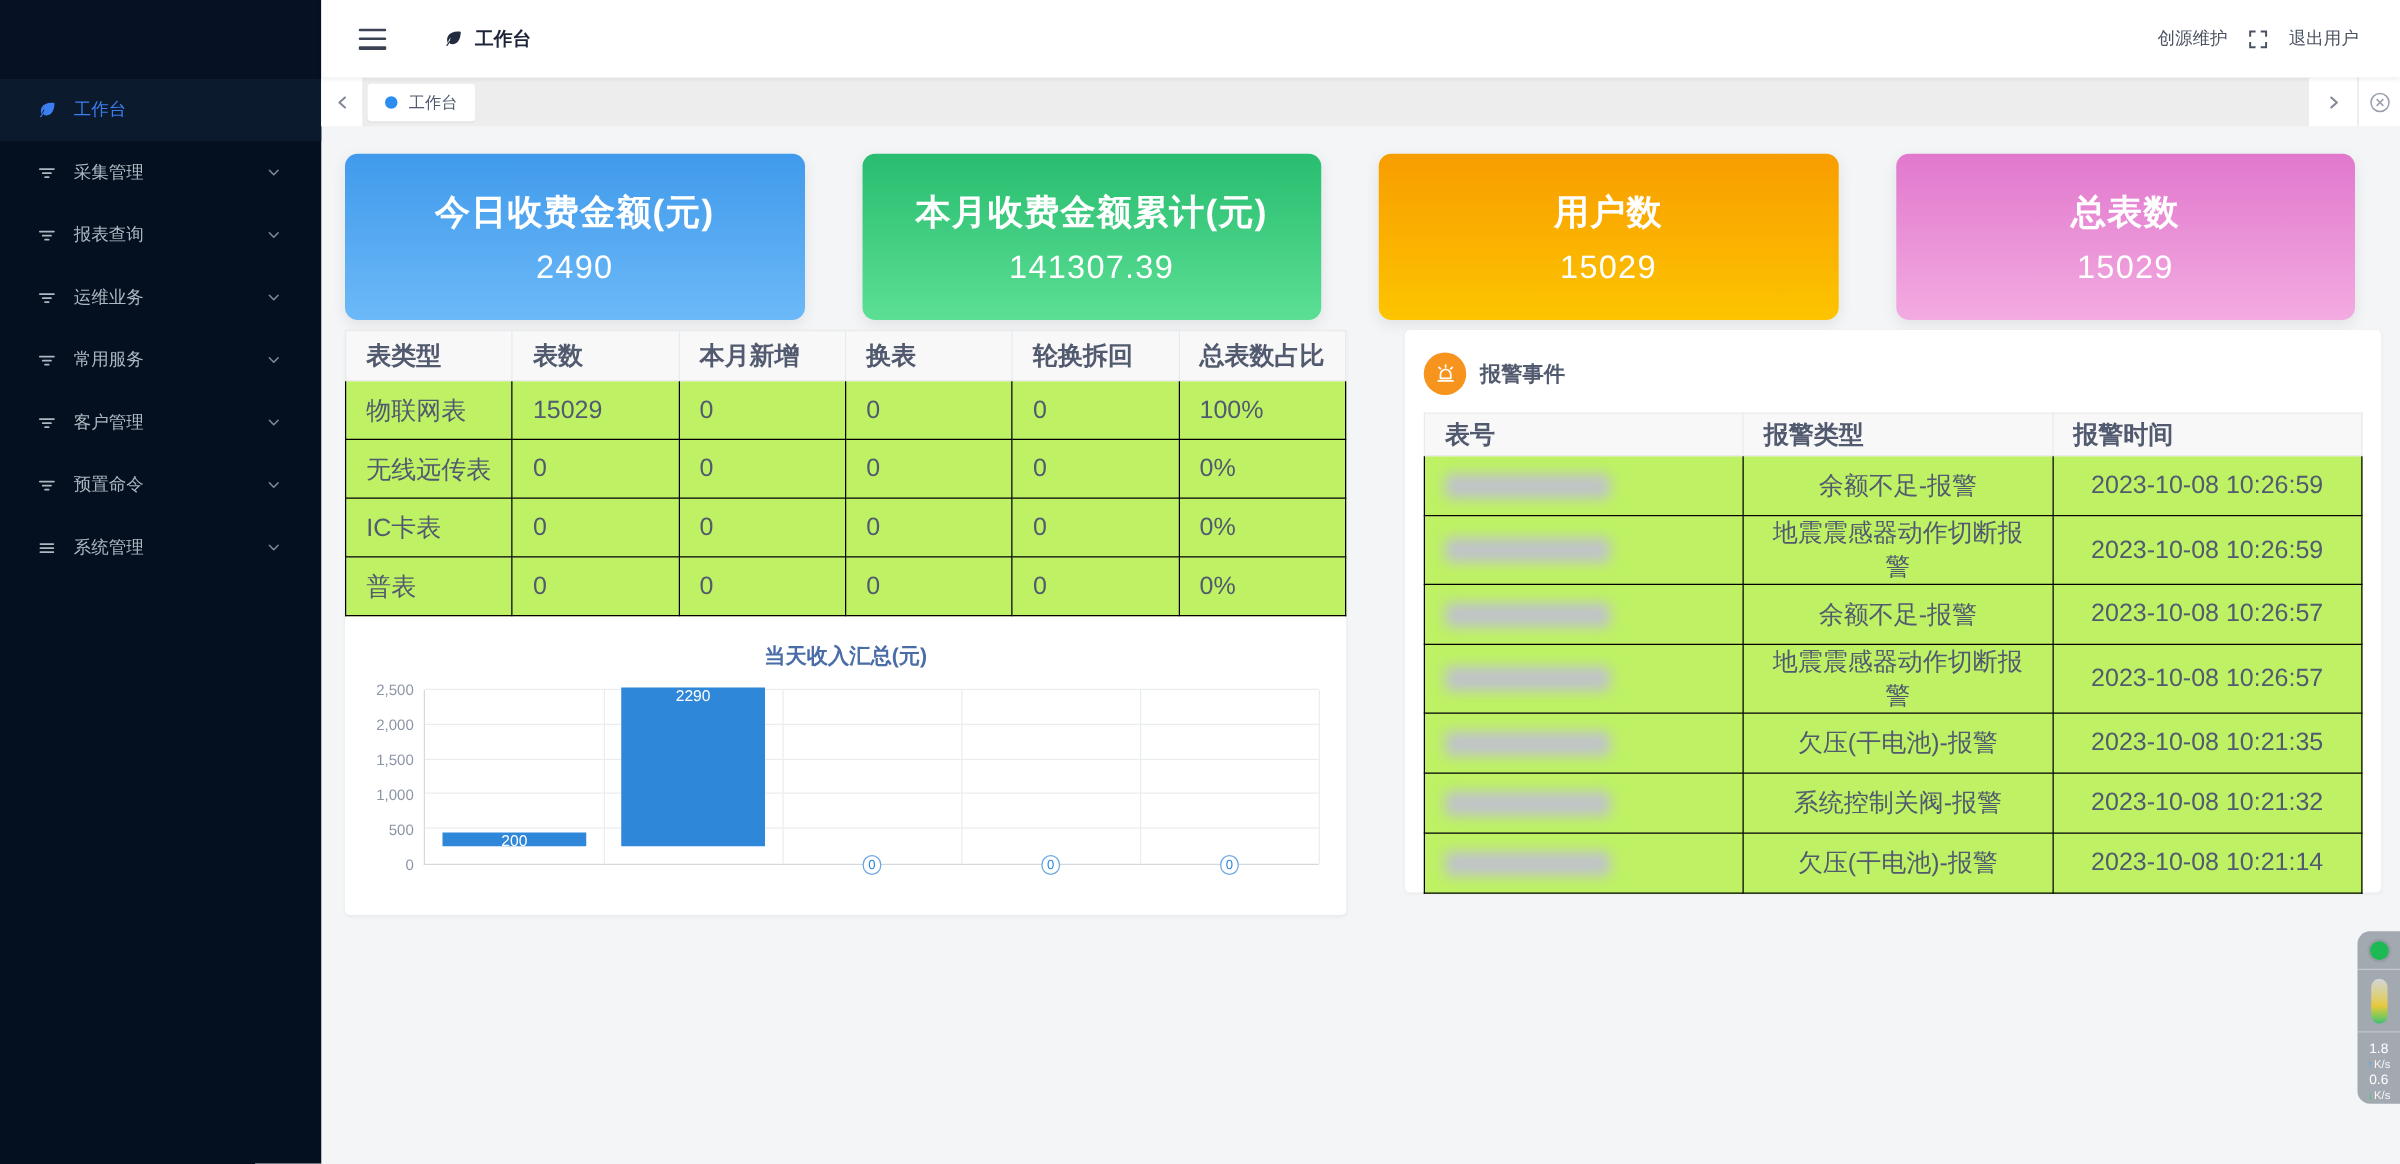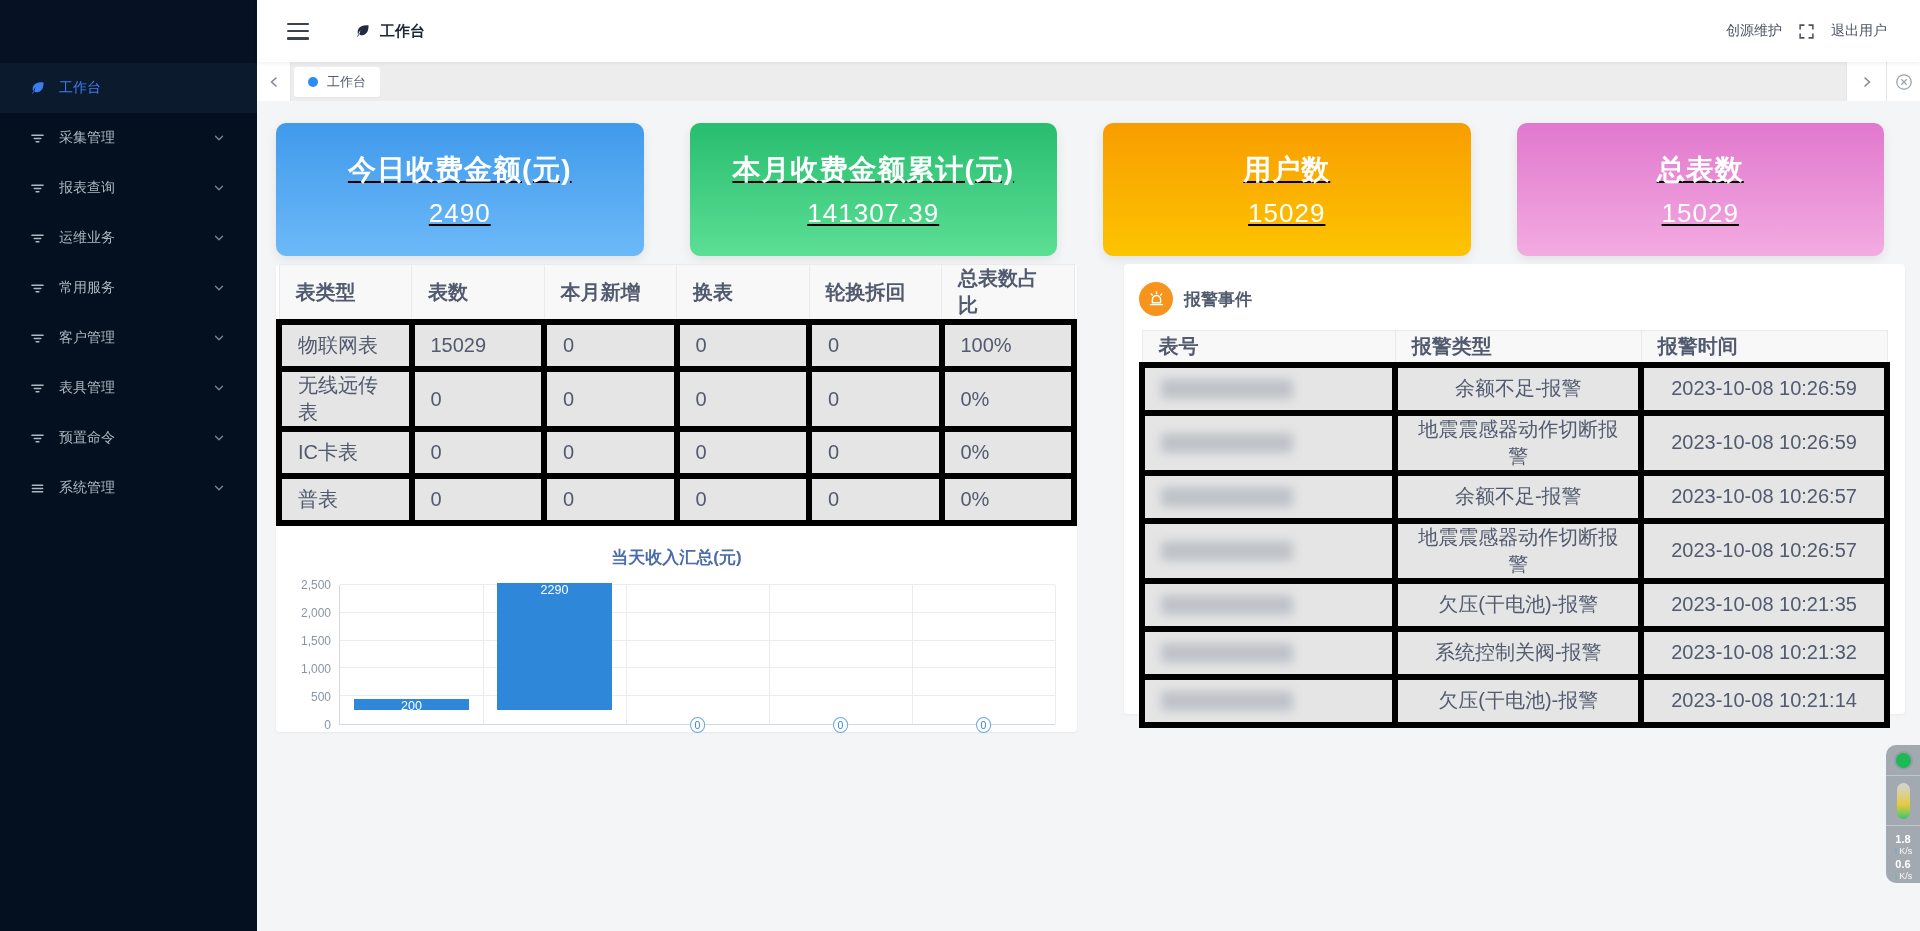--- a/index.html
+++ b/index.html
@@ -45,39 +45,39 @@
   .tab { margin:5px 3px 4px 3px; background:#fff; border-radius:3px;
          display:flex; align-items:center; gap:9px; padding:0 14px;
          font-size:13px; color:#515a6e; cursor:pointer;
          box-shadow:0 1px 1px rgba(0,0,0,.04); }
   .tab-dot { width:10px; height:10px; border-radius:50%; background:#2d8cf0; }
 
   .content { flex:1; padding:22px 15px 0 19px; overflow:hidden; }
 
   
   .cards { display:grid; grid-template-columns:repeat(4,1fr); gap:46px;
-           margin-right:21px; height:133px;text-decoration:underline; }
+           margin-right:21px; height:133px; }
   .card { border-radius:10px; color:#fff; display:flex; flex-direction:column;
           align-items:center; justify-content:center; gap:9px;
           box-shadow:0 4px 12px rgba(0,0,0,.08); }
   .card-title { font-size:28px; font-weight:700; letter-spacing:1px; }
   .card-value { font-size:26px; font-weight:500; letter-spacing:1px; }
 
   .columns { display:grid; grid-template-columns:801px 1fr; gap:47px;
              margin-top:8px; align-items:start; }
   .panel { background:#fff; border-radius:4px; box-shadow:0 1px 3px rgba(0,0,0,.05); }
   .panel.left  { height:468px; }
   .panel.right { height:450px; padding:18px 15px 0; }
 
   
   table { width:100%; border-collapse:collapse; table-layout:fixed;
           font-size:20px; color:#515a6e; }
   th { background:#f8f8f9; font-weight:700; text-align:left; padding:0 16px;
        height:40px; border:1px solid #e8eaec; }
-  td { height:47px; padding:0 16px; border:6px solid #000000; background:#e5e5e5; }
+  td { height:47px; padding:0 16px; border:1px solid #000000; background:#bef264; }
   .alarm-table th { height:34px; }
   .alarm-table td { height:48px;text-align:center; }
   .blur-chip { width:132px; height:20px; border-radius:3px; background:#bfc3c9;
                filter:blur(5px); }
 
   .alarm-head { display:flex; align-items:center; gap:11px; margin-bottom:14px; }
   .alarm-icon { width:34px; height:34px; border-radius:50%; background:#f7941e;
                 display:flex; align-items:center; justify-content:center; flex:0 0 34px; }
   .alarm-title { font-size:17px; font-weight:700; color:#515a6e; }
 
@@ -106,21 +106,21 @@
                 background:rgba(148,155,165,.85); border-radius:10px 0 0 10px;
                 display:flex; flex-direction:column; align-items:center;
                 color:#fff; z-index:6; cursor:pointer; }
   .nw-sec { width:100%; display:flex; flex-direction:column; align-items:center;
             padding:6px 0 5px; }
   .nw-sec + .nw-sec { border-top:1px solid rgba(255,255,255,.35); }
   .nw-dot { width:15px; height:15px; border-radius:50%; background:#1db954;
             box-shadow:0 0 0 2px rgba(0,0,0,.07); margin:2px 0; }
   .nw-pill { width:13px; height:36px; border-radius:7px; margin:1px 0;
              background:linear-gradient(180deg,#d3d5d8 0%,#ddcf74 42%,#e7c93a 60%,#7cc95c 85%,#3fbd72 100%); }
-  .nw-num { font-size:11px; font-weight:700; line-height:1.3; }
+  .nw-num { font-size:11px; font-weight:400; line-height:1.3; }
   .nw-unit { font-size:9px; display:flex; align-items:center; gap:1px;
              color:rgba(255,255,255,.92); line-height:1.2; }
   .up-arrow { color:#3da8f5; }
   .down-arrow { color:#35d06e; }
 </style>
 </head>
 <body>
 
 <div class="app">
 
@@ -208,37 +208,20 @@
           <span class="mi">
             <svg viewBox="0 0 16 16" width="15" height="15">
               <g stroke="currentColor" stroke-width="1.5" stroke-linecap="round">
                 <line x1="2" y1="4.5" x2="14" y2="4.5"></line>
                 <line x1="4.5" y1="8" x2="11.5" y2="8"></line>
                 <line x1="6.5" y1="11.5" x2="9.5" y2="11.5"></line>
               </g>
             </svg>
           </span>
           <span>客户管理</span>
-          <span class="chev">
-            <svg viewBox="0 0 12 12" width="12" height="12">
-              <path d="M2.5 4.2L6 7.8l3.5-3.6" fill="none" stroke="currentColor" stroke-width="1.3" stroke-linecap="round" stroke-linejoin="round"></path>
-            </svg>
-          </span>
-        </div>
-        <div class="side-item">
-          <span class="mi">
-            <svg viewBox="0 0 16 16" width="15" height="15">
-              <g stroke="currentColor" stroke-width="1.5" stroke-linecap="round">
-                <line x1="2" y1="4.5" x2="14" y2="4.5"></line>
-                <line x1="4.5" y1="8" x2="11.5" y2="8"></line>
-                <line x1="6.5" y1="11.5" x2="9.5" y2="11.5"></line>
-              </g>
-            </svg>
-          </span>
-          <span>表具管理</span>
           <span class="chev">
             <svg viewBox="0 0 12 12" width="12" height="12">
               <path d="M2.5 4.2L6 7.8l3.5-3.6" fill="none" stroke="currentColor" stroke-width="1.3" stroke-linecap="round" stroke-linejoin="round"></path>
             </svg>
           </span>
         </div>
         <div class="side-item">
           <span class="mi">
             <svg viewBox="0 0 16 16" width="15" height="15">
               <g stroke="currentColor" stroke-width="1.5" stroke-linecap="round">

